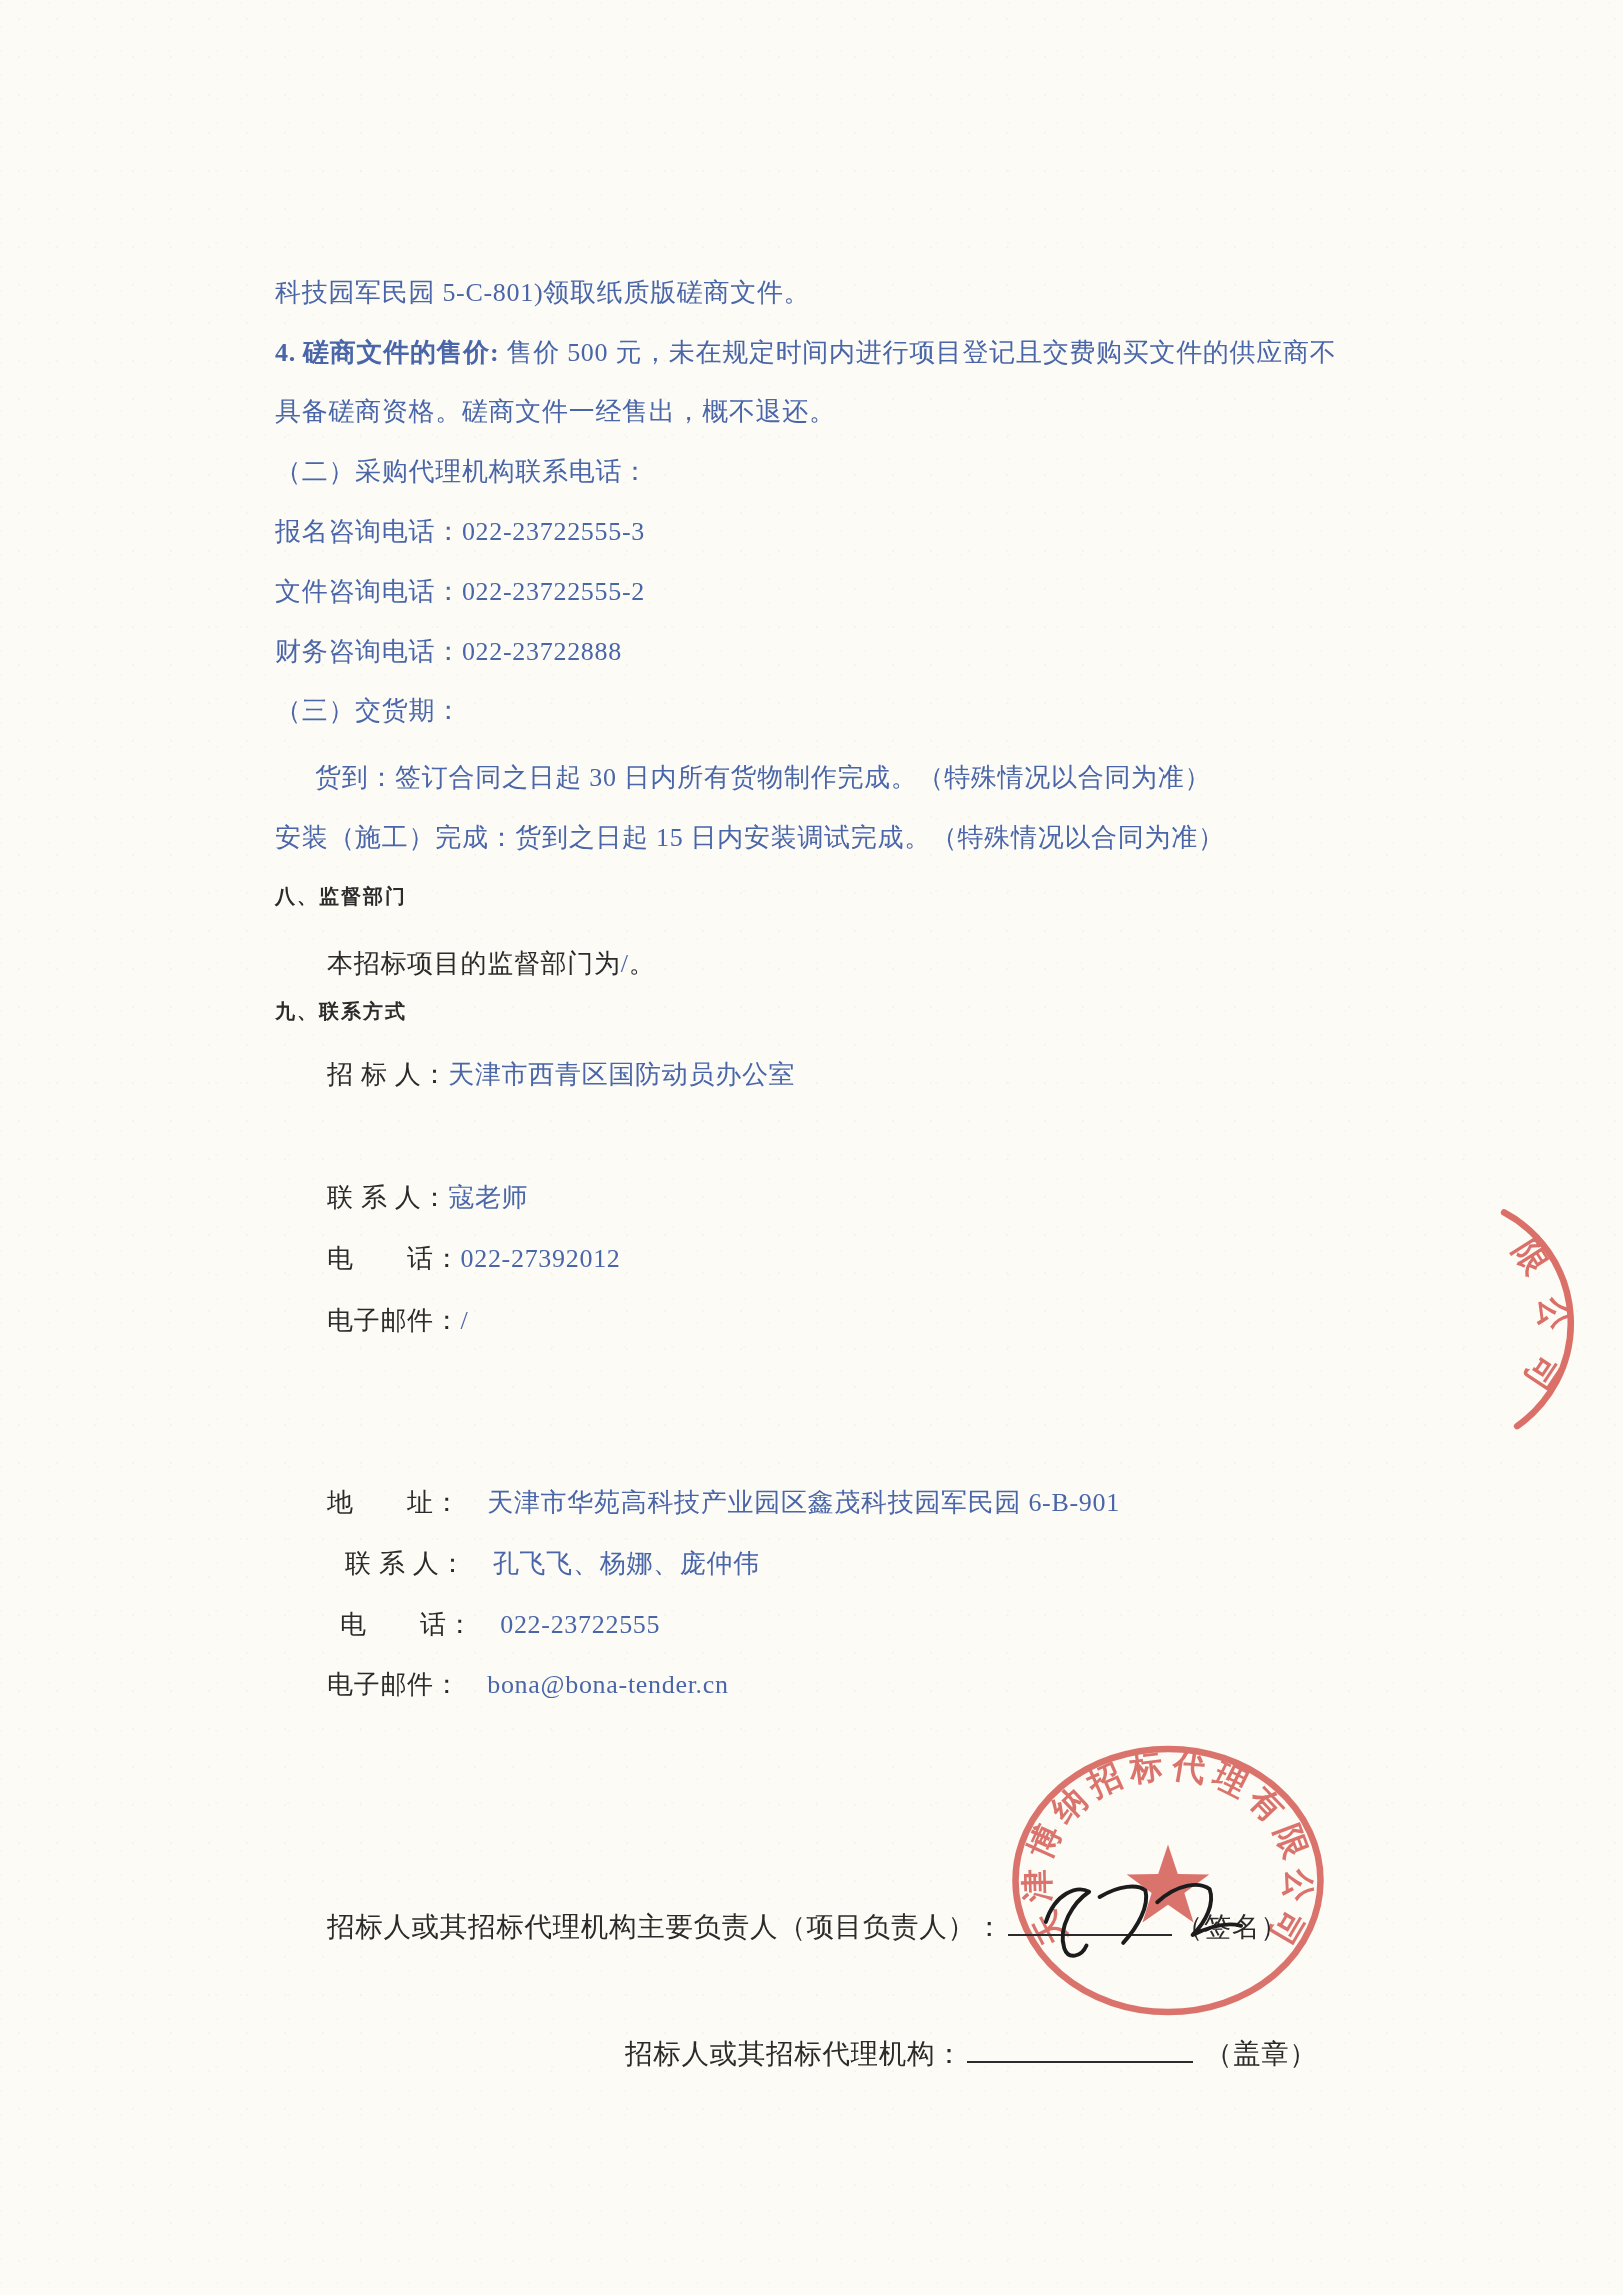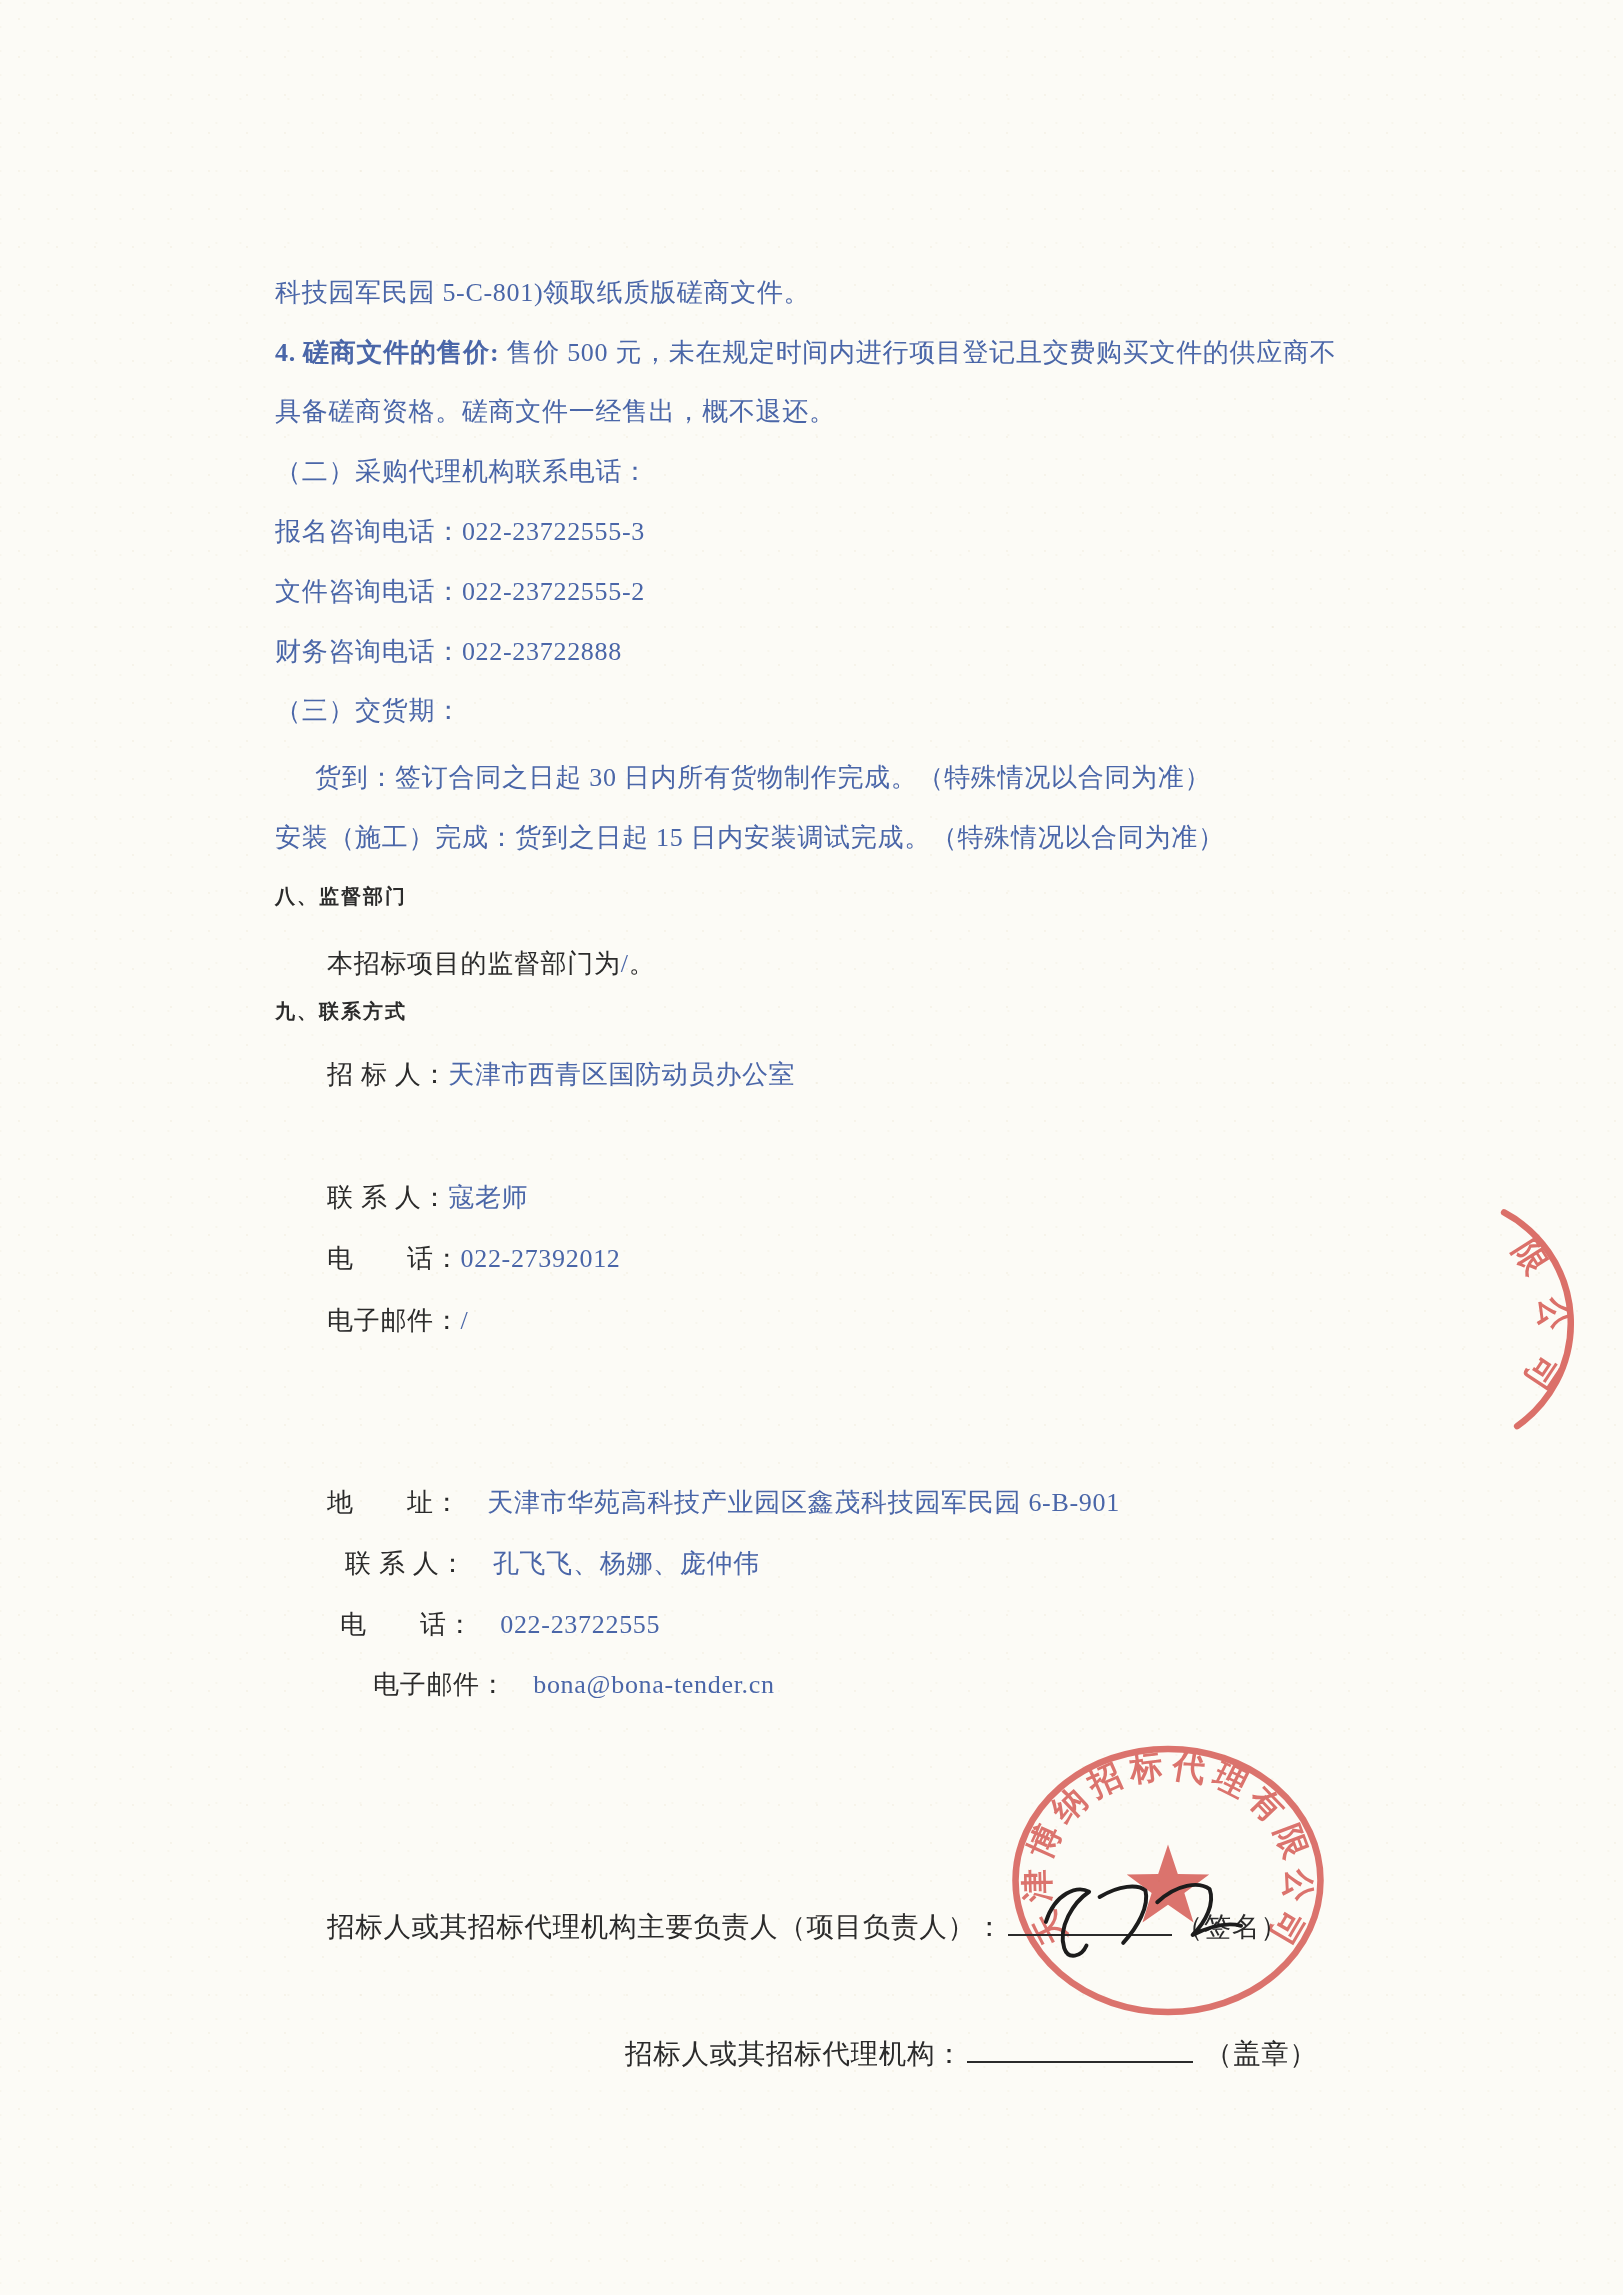--- a/index.html
+++ b/index.html
@@ -95,17 +95,17 @@
     <div class="line heading" style="top: 885px; left: 275px;"><span class="seg-black">八、监督部门</span></div>
     <div class="line" style="top: 949px; left: 327px;"><span class="seg-black">本招标项目的监督部门为</span><span class="seg-blue">/</span><span class="seg-black">。</span></div>
     <div class="line heading" style="top: 1000px; left: 275px;"><span class="seg-black">九、联系方式</span></div>
     <div class="line" style="top: 1060px; left: 327px;"><span class="seg-black">招 标 人：</span><span class="seg-blue">天津市西青区国防动员办公室</span></div>
     <div class="line" style="top: 1183px; left: 327px;"><span class="seg-black">联 系 人：</span><span class="seg-blue">寇老师</span></div>
     <div class="line" style="top: 1244px; left: 327px;"><span class="seg-black">电　　话：</span><span class="seg-blue">022-27392012</span></div>
     <div class="line" style="top: 1306px; left: 327px;"><span class="seg-black">电子邮件：</span><span class="seg-blue">/</span></div>
     <div class="line" style="top: 1488px; left: 327px;"><span class="seg-black">地　　址：</span><span class="seg-blue">　天津市华苑高科技产业园区鑫茂科技园军民园 6-B-901</span></div>
     <div class="line" style="top: 1549px; left: 327px; margin-left: 18px;"><span class="seg-black">联 系 人：</span><span class="seg-blue">　孔飞飞、杨娜、庞仲伟</span></div>
     <div class="line" style="top: 1610px; left: 340px;"><span class="seg-black">电　　话：</span><span class="seg-blue">　022-23722555</span></div>
-    <div class="line" style="top: 1670px; left: 327px; margin-left: 46px;"><span class="seg-black">电子邮件：</span><span class="seg-blue">　bona@bona-tender.cn</span></div>
+    <div class="line" style="top: 1670px; left: 327px;"><span class="seg-black">电子邮件：</span><span class="seg-blue">　bona@bona-tender.cn</span></div>
     <div class="line sigline" style="top: 1910px; left: 327px;"><span class="seg-black">招标人或其招标代理机构主要负责人（项目负责人）：</span><span class="sig-underline" style="width: 164px;"></span><span class="seg-black">（签名）</span></div>
     <div class="line sigline" style="top: 2037px; left: 625px;"><span class="seg-black">招标人或其招标代理机构：</span><span class="sig-underline" style="width: 226px;"></span><span class="seg-black"> （盖章）</span></div>
   </div>
 
 
 </body></html>

